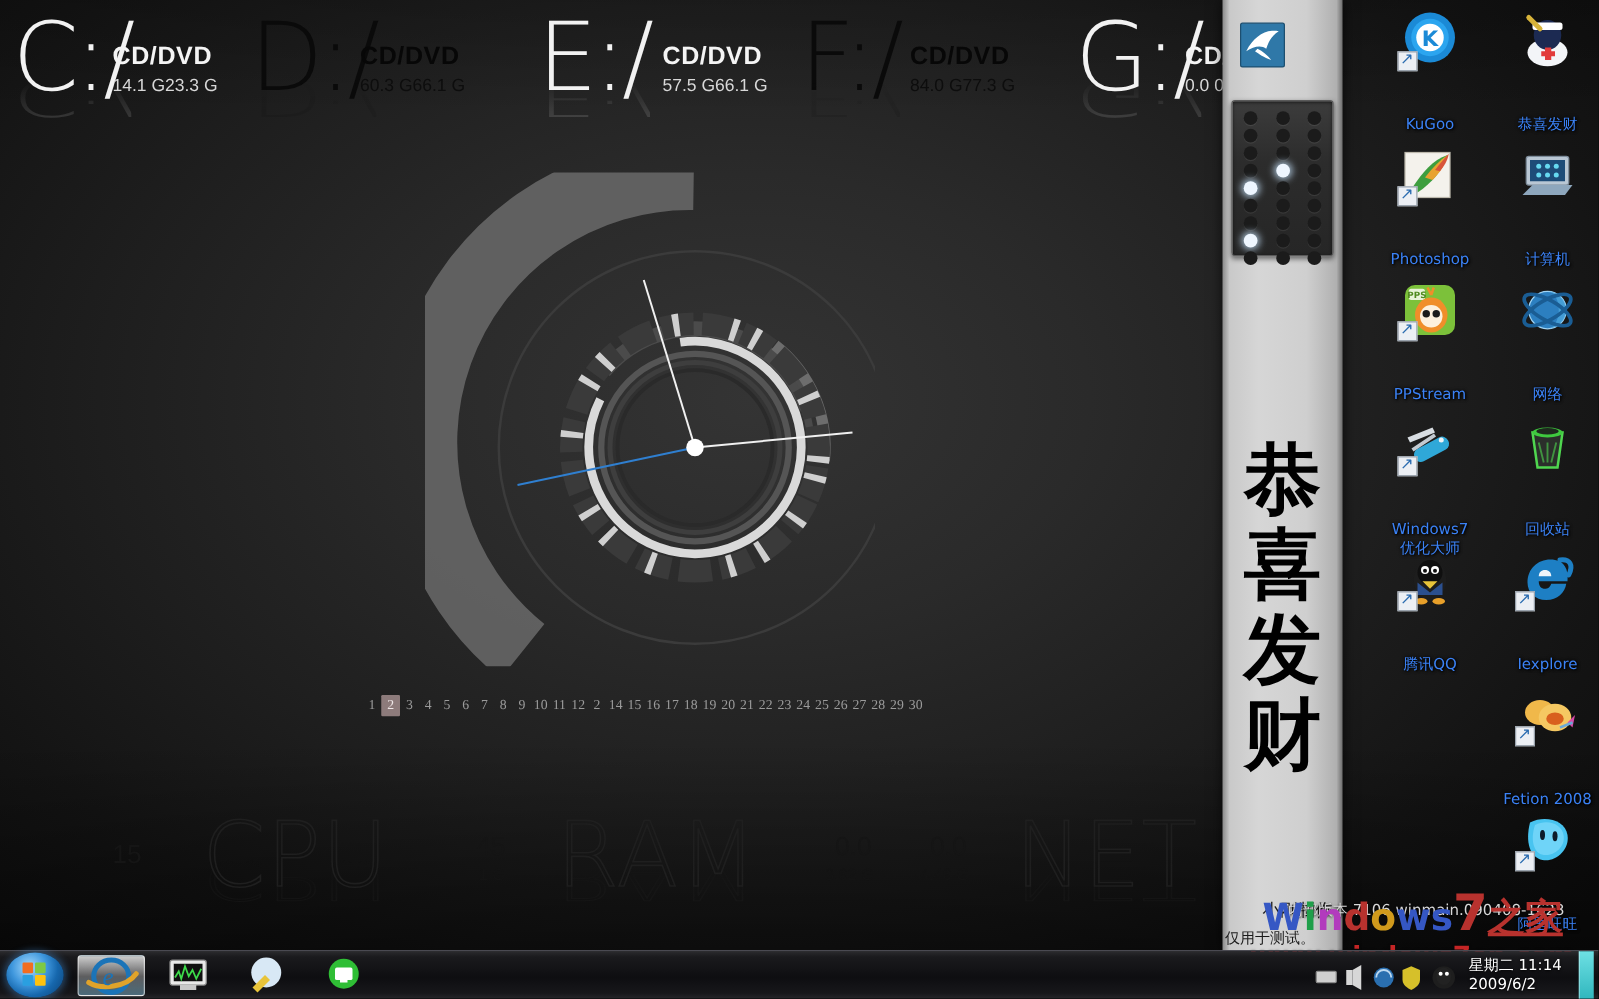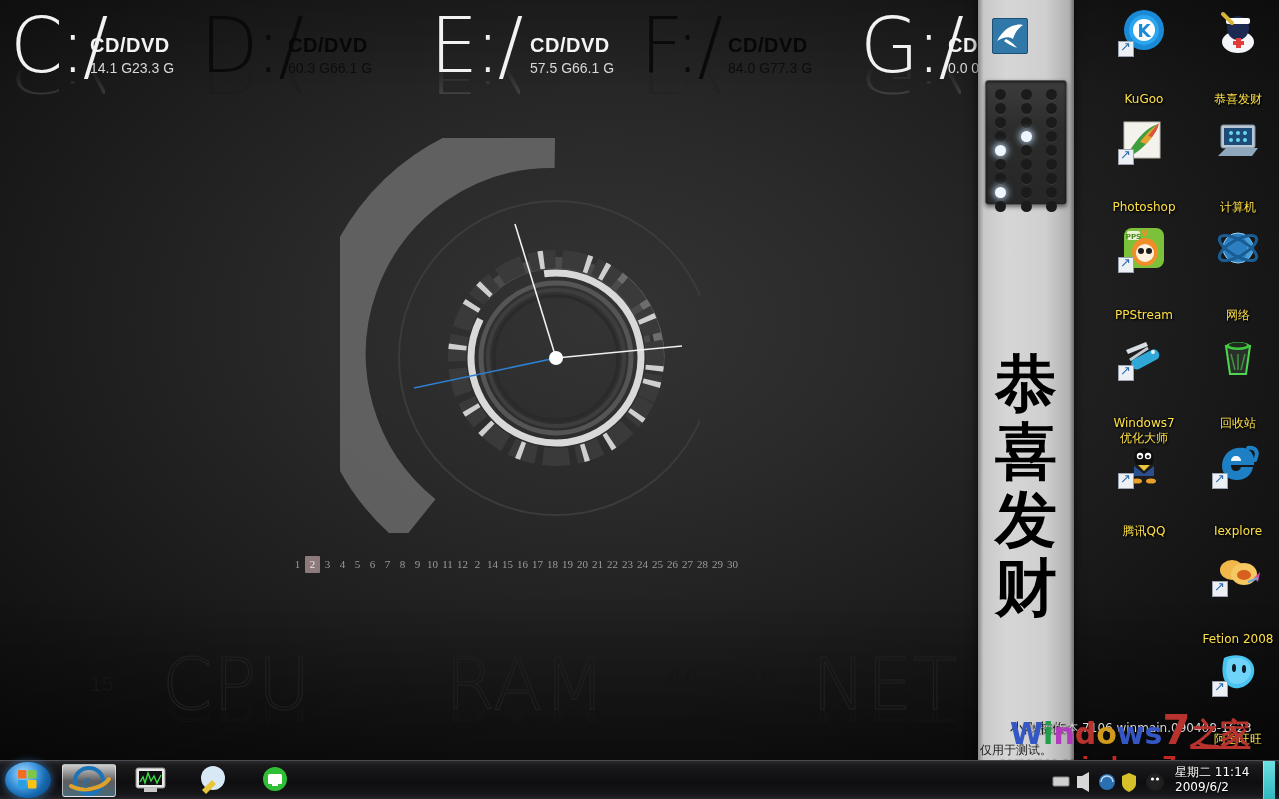--- a/index.html
+++ b/index.html
@@ -124,21 +124,21 @@
     font-family:"DejaVu Sans",sans-serif;
   }
 
   
   #icons{ position:absolute; left:1078px; top:0; width:201px; height:760px; }
   .dicon{ position:absolute; width:96px; text-align:center; }
   .dicon .glyph{
     position:relative; width:48px; height:48px; margin:0 auto 4px;
   }
   .dicon .label{
-    font-size:12px; color:#fde047; line-height:15px;
+    font-size:12px; color:#3b82f6; line-height:15px;
     text-shadow:0 0 3px #000, 1px 1px 2px #000;
     font-family:"DejaVu Sans",sans-serif;
     margin-top:36px;
   }
   .shortcut-arrow{
     position:absolute; left:-2px; bottom:-1px; width:16px; height:16px;
     background:#eceff4; border:1px solid #9aa3ad;
   }
   .shortcut-arrow:after{
     content:"↗"; position:absolute; left:1px; top:-3px; font-size:13px; color:#2b6cb0;

